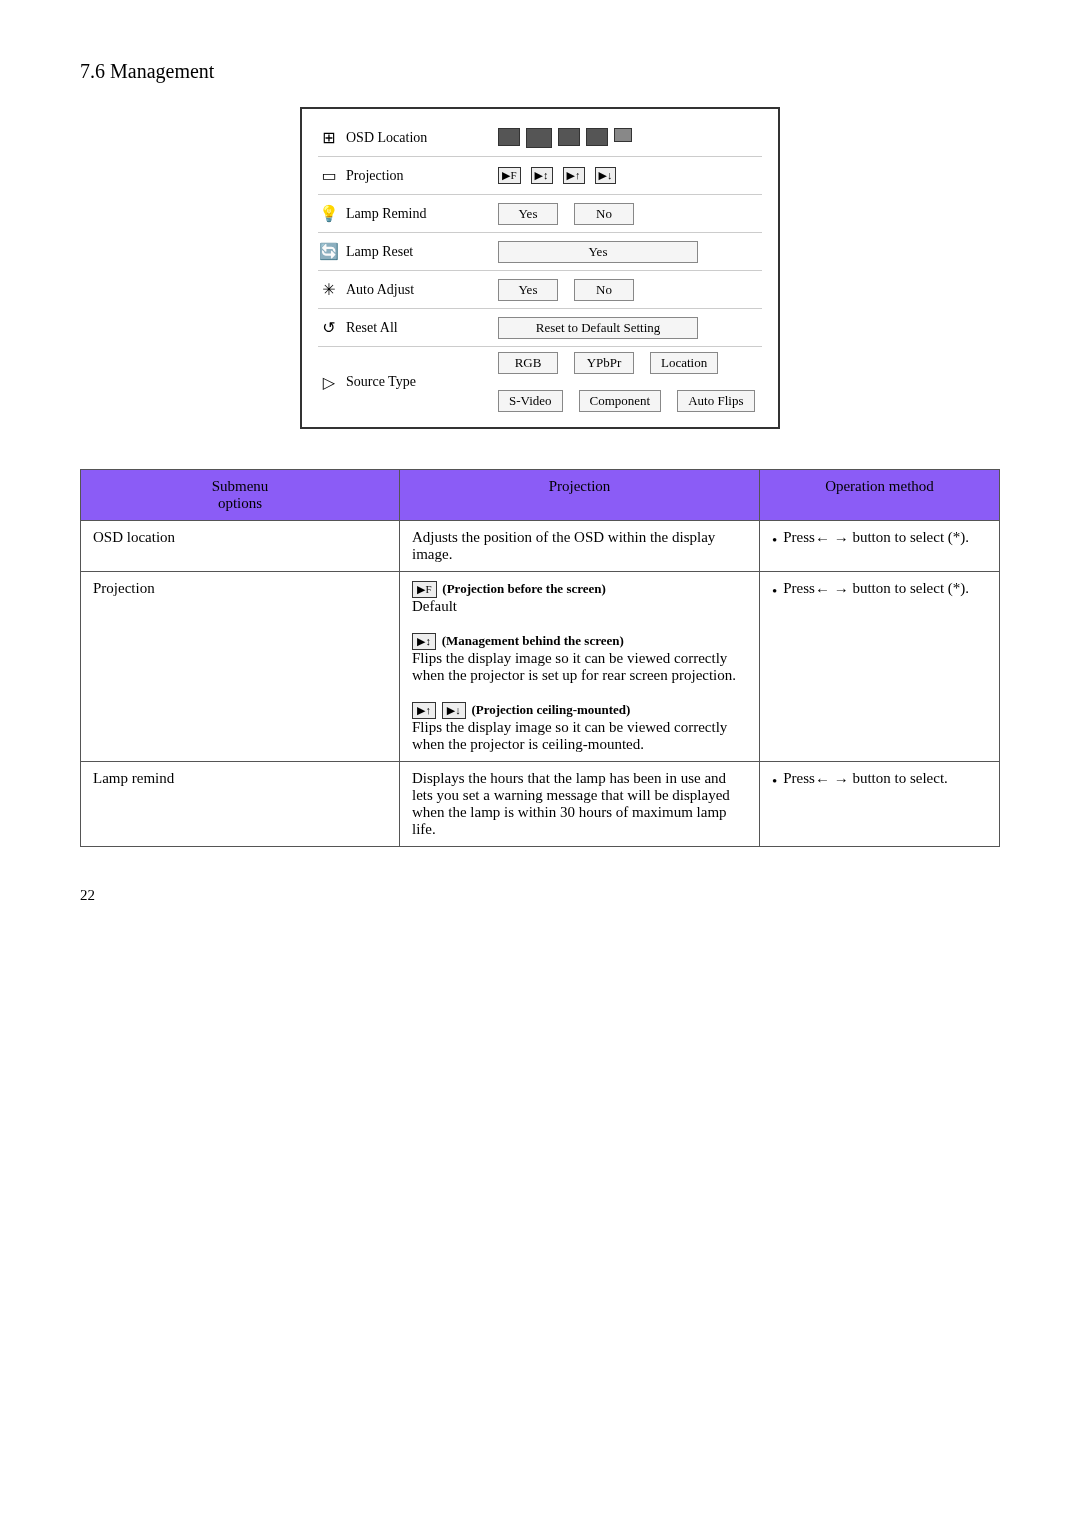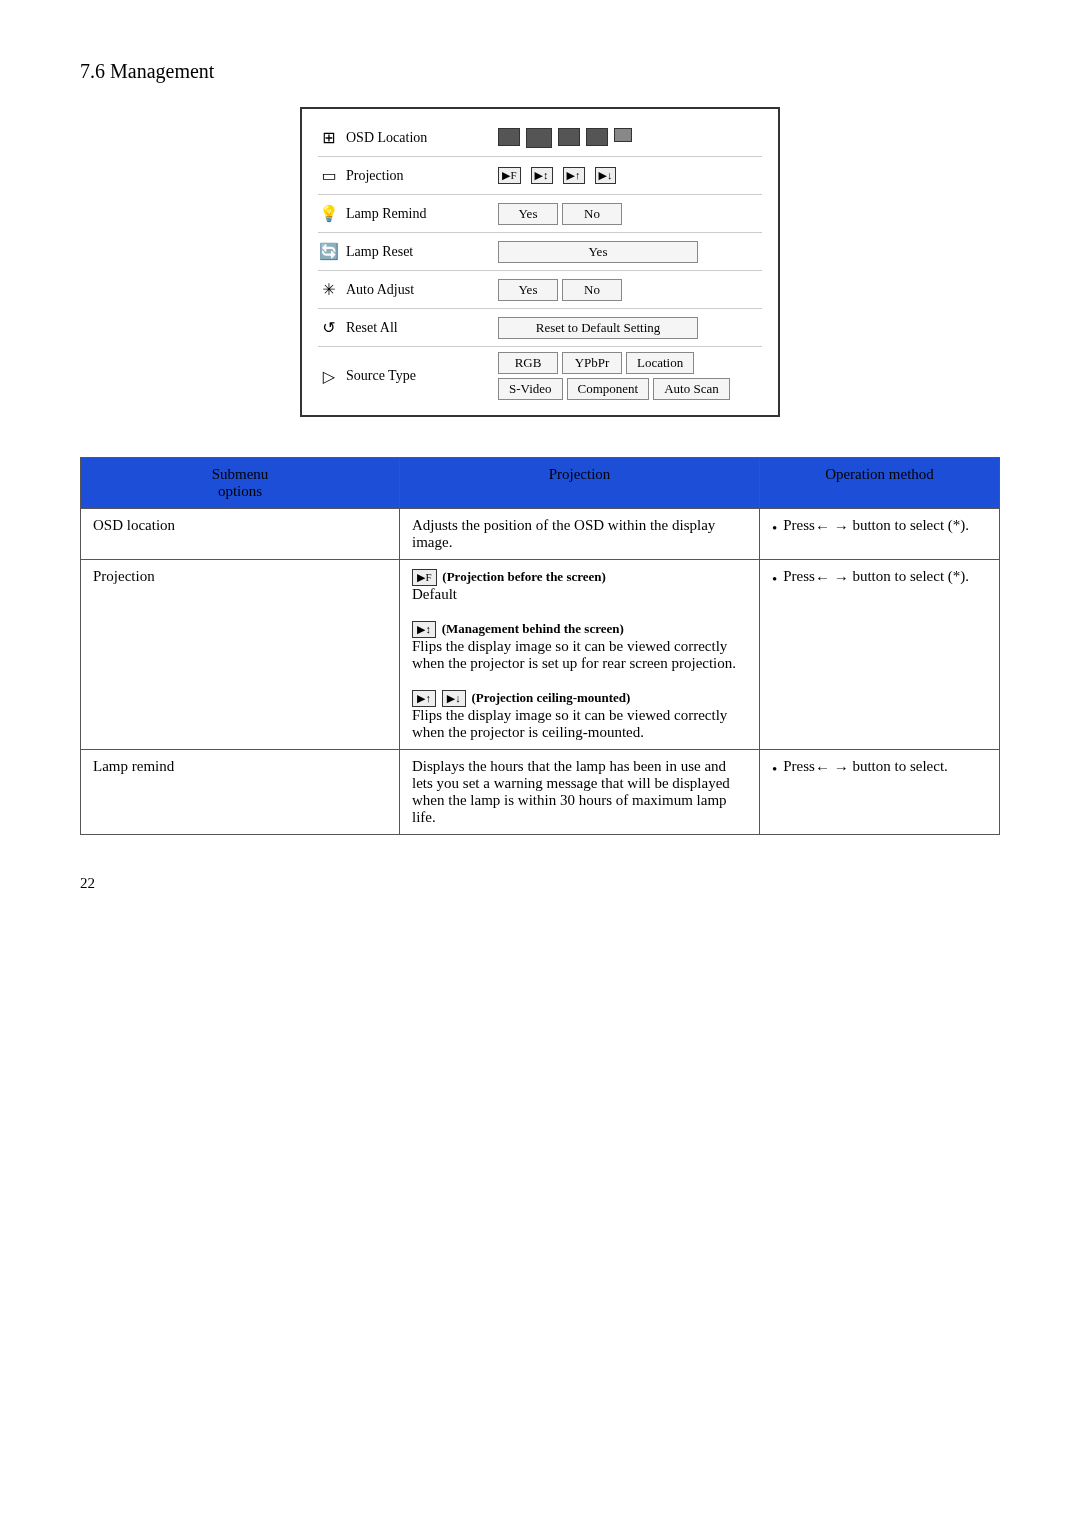--- a/index.html
+++ b/index.html
@@ -43,21 +43,21 @@
     }
     .menu-icon {
       font-size: 16px;
       display: inline-block;
       width: 22px;
       text-align: center;
     }
     .menu-options {
       display: flex;
       flex-wrap: wrap;
-      gap: 4px;
+      gap: 16px;
       flex: 1;
     }
     .menu-btn {
       border: 1px solid #888;
       padding: 2px 10px;
       font-size: 13px;
       background: #f5f5f5;
       min-width: 60px;
       text-align: center;
     }
@@ -86,21 +86,21 @@
     }
     .data-table th, .data-table td {
       border: 1px solid #555;
       padding: 8px 12px;
       vertical-align: top;
       font-size: 15px;
     }
     .data-table th {
       text-align: center;
       font-weight: normal;
-      background: #1d4ed8;
+      background: #8b5cf6;
     }
     .data-table td:first-child {
       white-space: nowrap;
       font-weight: normal;
     }
     .data-table td:nth-child(2) {
       width: 360px;
     }
     .data-table td:nth-child(3) {
       width: 240px;
@@ -221,21 +221,21 @@
     <div class="menu-label">
       <span class="menu-icon">▷</span>
       <span>Source Type</span>
     </div>
     <div class="menu-options">
       <span class="menu-btn">RGB</span>
       <span class="menu-btn">YPbPr</span>
       <span class="menu-btn">Location</span>
       <span class="menu-btn">S-Video</span>
       <span class="menu-btn">Component</span>
-      <span class="menu-btn">Auto Scan</span>
+      <span class="menu-btn">Auto Flips</span>
     </div>
   </div>
 
 </div>
 
 <table class="data-table">
   <thead>
     <tr>
       <th>Submenu<br>options</th>
       <th>Projection</th>

